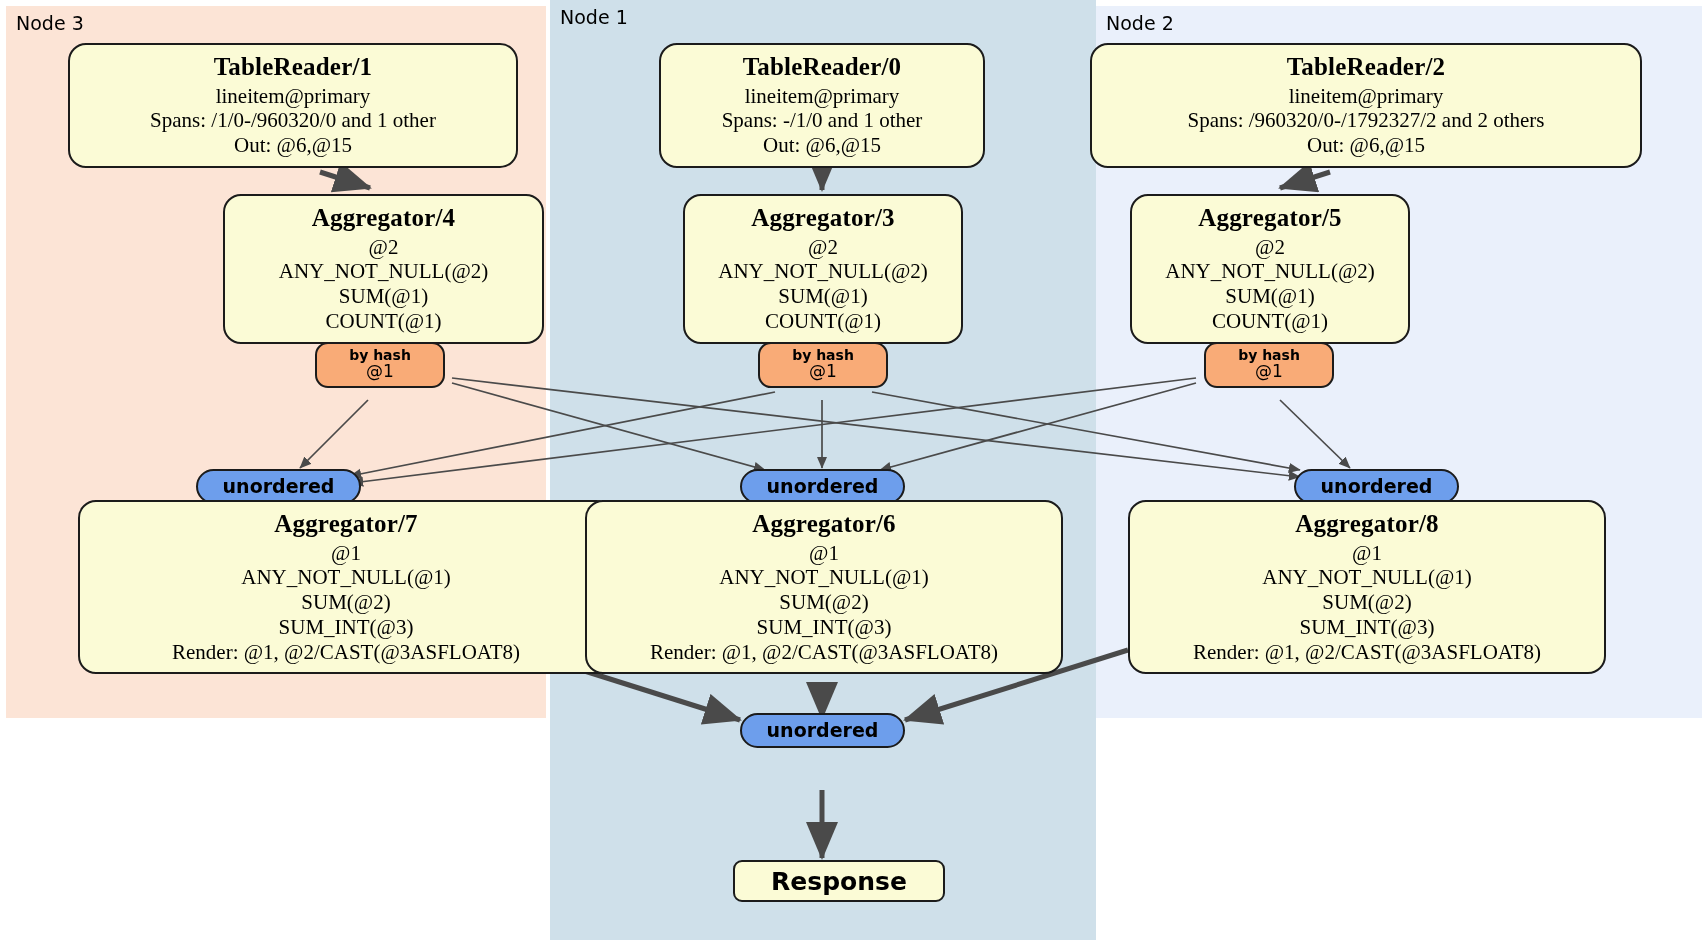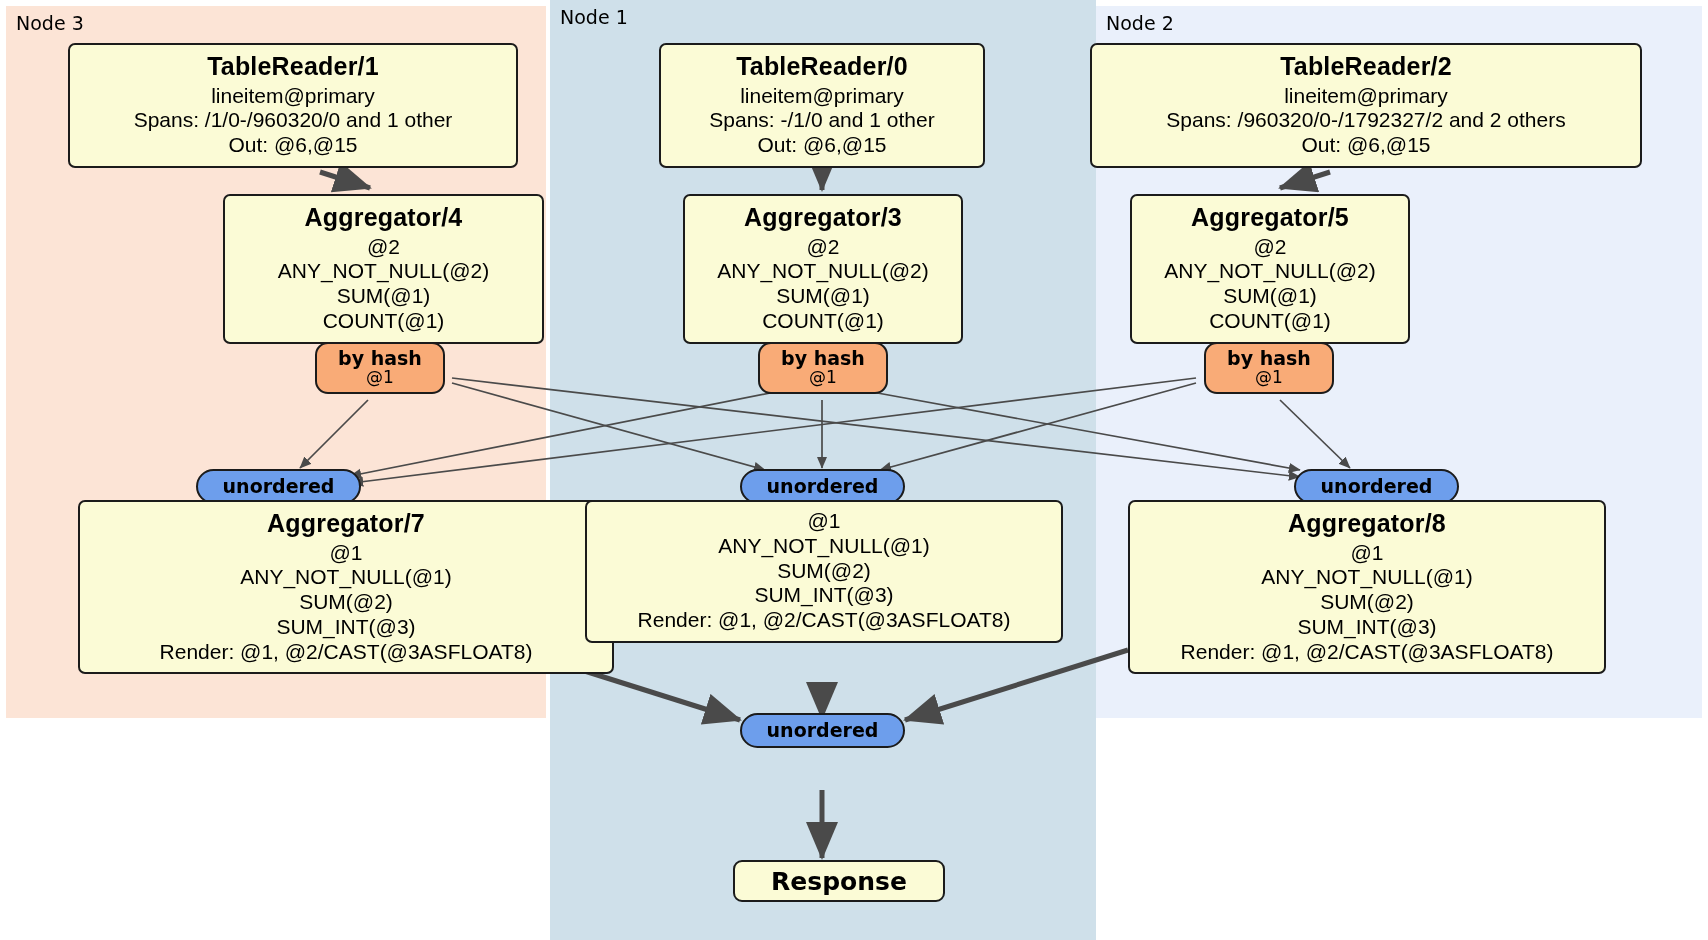--- a/index.html
+++ b/index.html
@@ -18,45 +18,45 @@
   #region-node3{left:6px;  top:6px;  width:540px; height:712px; background:#fce4d6;}
   #region-node1{left:550px;top:0px;  width:546px; height:940px; background:#cfe0ea;}
   #region-node2{left:1096px;top:6px; width:606px; height:712px; background:#eaf0fb;}
 
   
   #edges{position:absolute;left:0;top:0;width:1708px;height:940px;pointer-events:none;}
 
   
   .proc{
     position:absolute;box-sizing:border-box;
-    background:#fbfbd6;border:2.2px solid #1b1b1b;border-radius:7px;
+    background:#fbfbd6;border:2.2px solid #1b1b1b;border-radius:18px;
     text-align:center;color:#000;line-height:1.18;
     padding:7px 10px 8px 10px;
     font-size:21px;
-    font-family:Liberation Sans, sans-serif;
+    font-family:Liberation Serif, serif;
   }
   .proc .ttl{font-weight:bold;font-size:25px;letter-spacing:.2px;display:block;margin-bottom:2px;}
   .proc .ln{display:block;font-size:21px;white-space:nowrap;}
 
   .small-proc{
     position:absolute;box-sizing:border-box;
     background:#fbfbd6;border:2.2px solid #1b1b1b;border-radius:9px;
     display:flex;align-items:center;justify-content:center;
     font-weight:bold;font-size:25px;color:#000;
     font-family:"DejaVu Sans","Liberation Sans",sans-serif;
   }
 
   
   .badge{
     position:absolute;box-sizing:border-box;
     border:2.2px solid #1b1b1b;border-radius:14px;
     text-align:center;color:#000;line-height:1.1;
     font-family:"DejaVu Sans","Liberation Sans",sans-serif;
   }
-  .badge .b1{display:block;font-weight:bold;font-size:19px;}
+  .badge .b1{display:block;font-weight:bold;font-size:14px;}
   .badge .b2{display:block;font-size:17px;margin-top:-1px;}
   .badge-hash{background:#f9ab77;padding:4px 0 5px 0;border-radius:13px;}
   .badge-unordered{
     background:#6d9eec;border-radius:18px;
     display:flex;align-items:center;justify-content:center;
   }
   .badge-unordered .b1{font-weight:bold;font-size:19px;}
 </style>
 </head>
 <body>
@@ -177,20 +177,21 @@
   <div class="proc" style="left:42px;top:500px;width:536px;margin-left:36px;">
     <span class="ttl">Aggregator/7</span>
     <span class="ln">@1</span>
     <span class="ln">ANY_NOT_NULL(@1)</span>
     <span class="ln">SUM(@2)</span>
     <span class="ln">SUM_INT(@3)</span>
     <span class="ln">Render: @1, @2/CAST(@3ASFLOAT8)</span>
   </div>
 
   <div class="proc" style="left:585px;top:500px;width:478px;">
+    <span class="ttl">Aggregator/6</span>
     <span class="ln">@1</span>
     <span class="ln">ANY_NOT_NULL(@1)</span>
     <span class="ln">SUM(@2)</span>
     <span class="ln">SUM_INT(@3)</span>
     <span class="ln">Render: @1, @2/CAST(@3ASFLOAT8)</span>
   </div>
 
   <div class="proc" style="left:1128px;top:500px;width:478px;">
     <span class="ttl">Aggregator/8</span>
     <span class="ln">@1</span>

